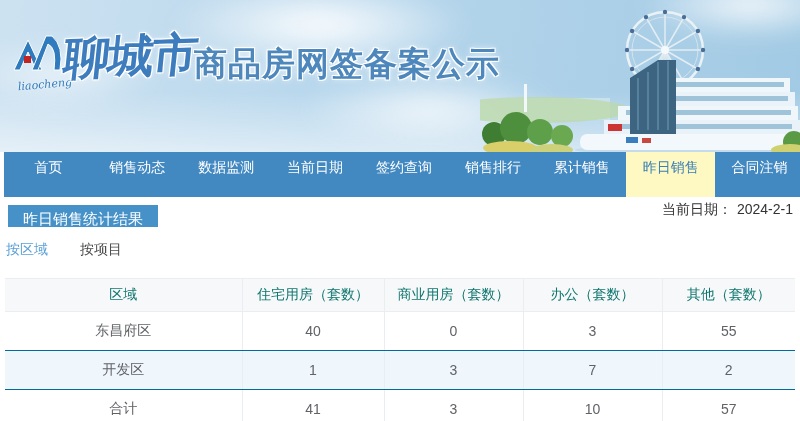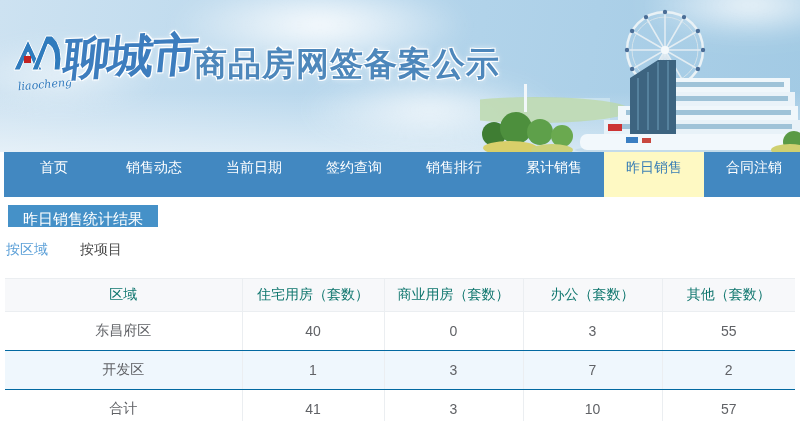--- a/index.html
+++ b/index.html
@@ -136,29 +136,33 @@
       </svg>
       <div class="logo-script">liaocheng</div>
     </div>
     <div class="city-name">聊城市</div>
     <div class="site-title">商品房网签备案公示</div>
   </div>
 
   <div class="navbar">
       <div class="nav-item">首页</div>
       <div class="nav-item">销售动态</div>
+      <div class="nav-item">数据监测</div>
       <div class="nav-item">当前日期</div>
       <div class="nav-item">签约查询</div>
       <div class="nav-item">销售排行</div>
       <div class="nav-item">累计销售</div>
       <div class="nav-item active">昨日销售</div>
       <div class="nav-item">合同注销</div>
     </div>
 
   <div class="section-badge">昨日销售统计结果</div>
+  <div class="date-box">
+    <span class="lbl">当前日期：</span><span>2024-2-1</span>
+  </div>
 
   <div class="tabs">
       <div class="tab active">按区域</div>
       <div class="tab">按项目</div>
     </div>
 
   <table class="sales">
     <colgroup>
         <col style="width: 237px;">
         <col style="width: 142px;">

